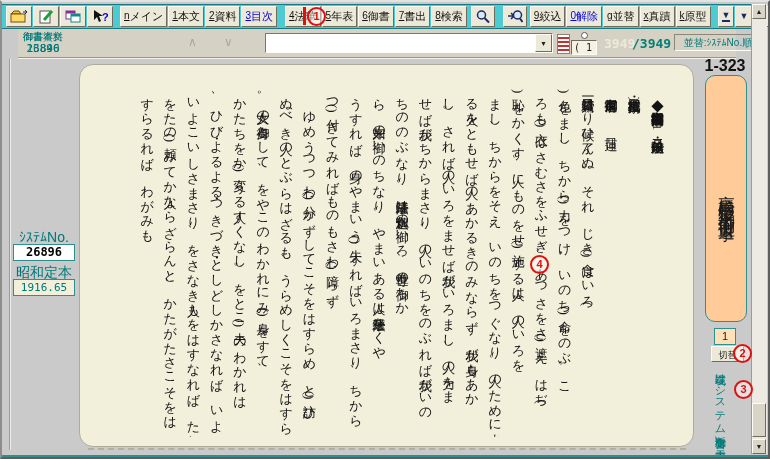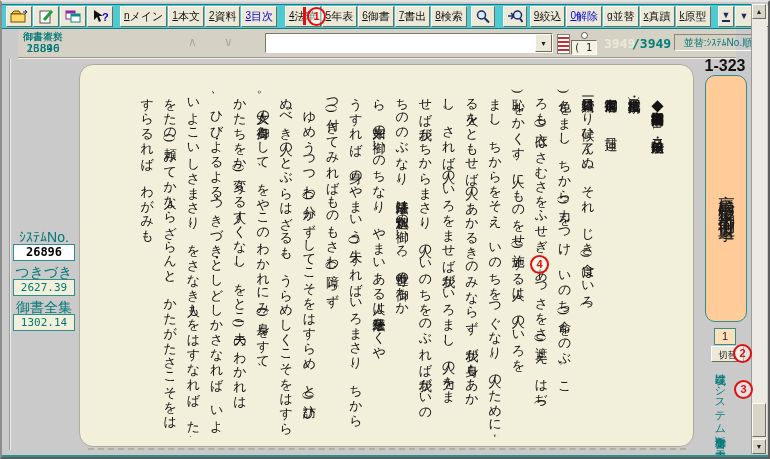--- a/index.html
+++ b/index.html
@@ -266,29 +266,25 @@
 
   <div class="vdiv"></div>
   <div class="lfields">
 
       <div class="fld em">
         <div class="flabel">ｼｽﾃﾑNo.</div>
         <div class="fval">26896</div>
       </div>
 
       <div class="fld">
-        <div class="flabel">つきづき</div>
-        <div class="fval">2627.39</div>
+        <div class="flabel">昭和定本</div>
+        <div class="fval">1916.65</div>
       </div>
 
 
-      <div class="fld">
-        <div class="flabel">御書全集</div>
-        <div class="fval">1302.14</div>
-      </div>
 
 
     </div>
 
   <div class="main">
     <div class="vtext">
 
         <div class="tcol">◆高橋殿後家尼御前御返事　〔C1・建治二年二月以前</div>
 
         <div class="tcol">・高橋殿後家尼〕</div>

